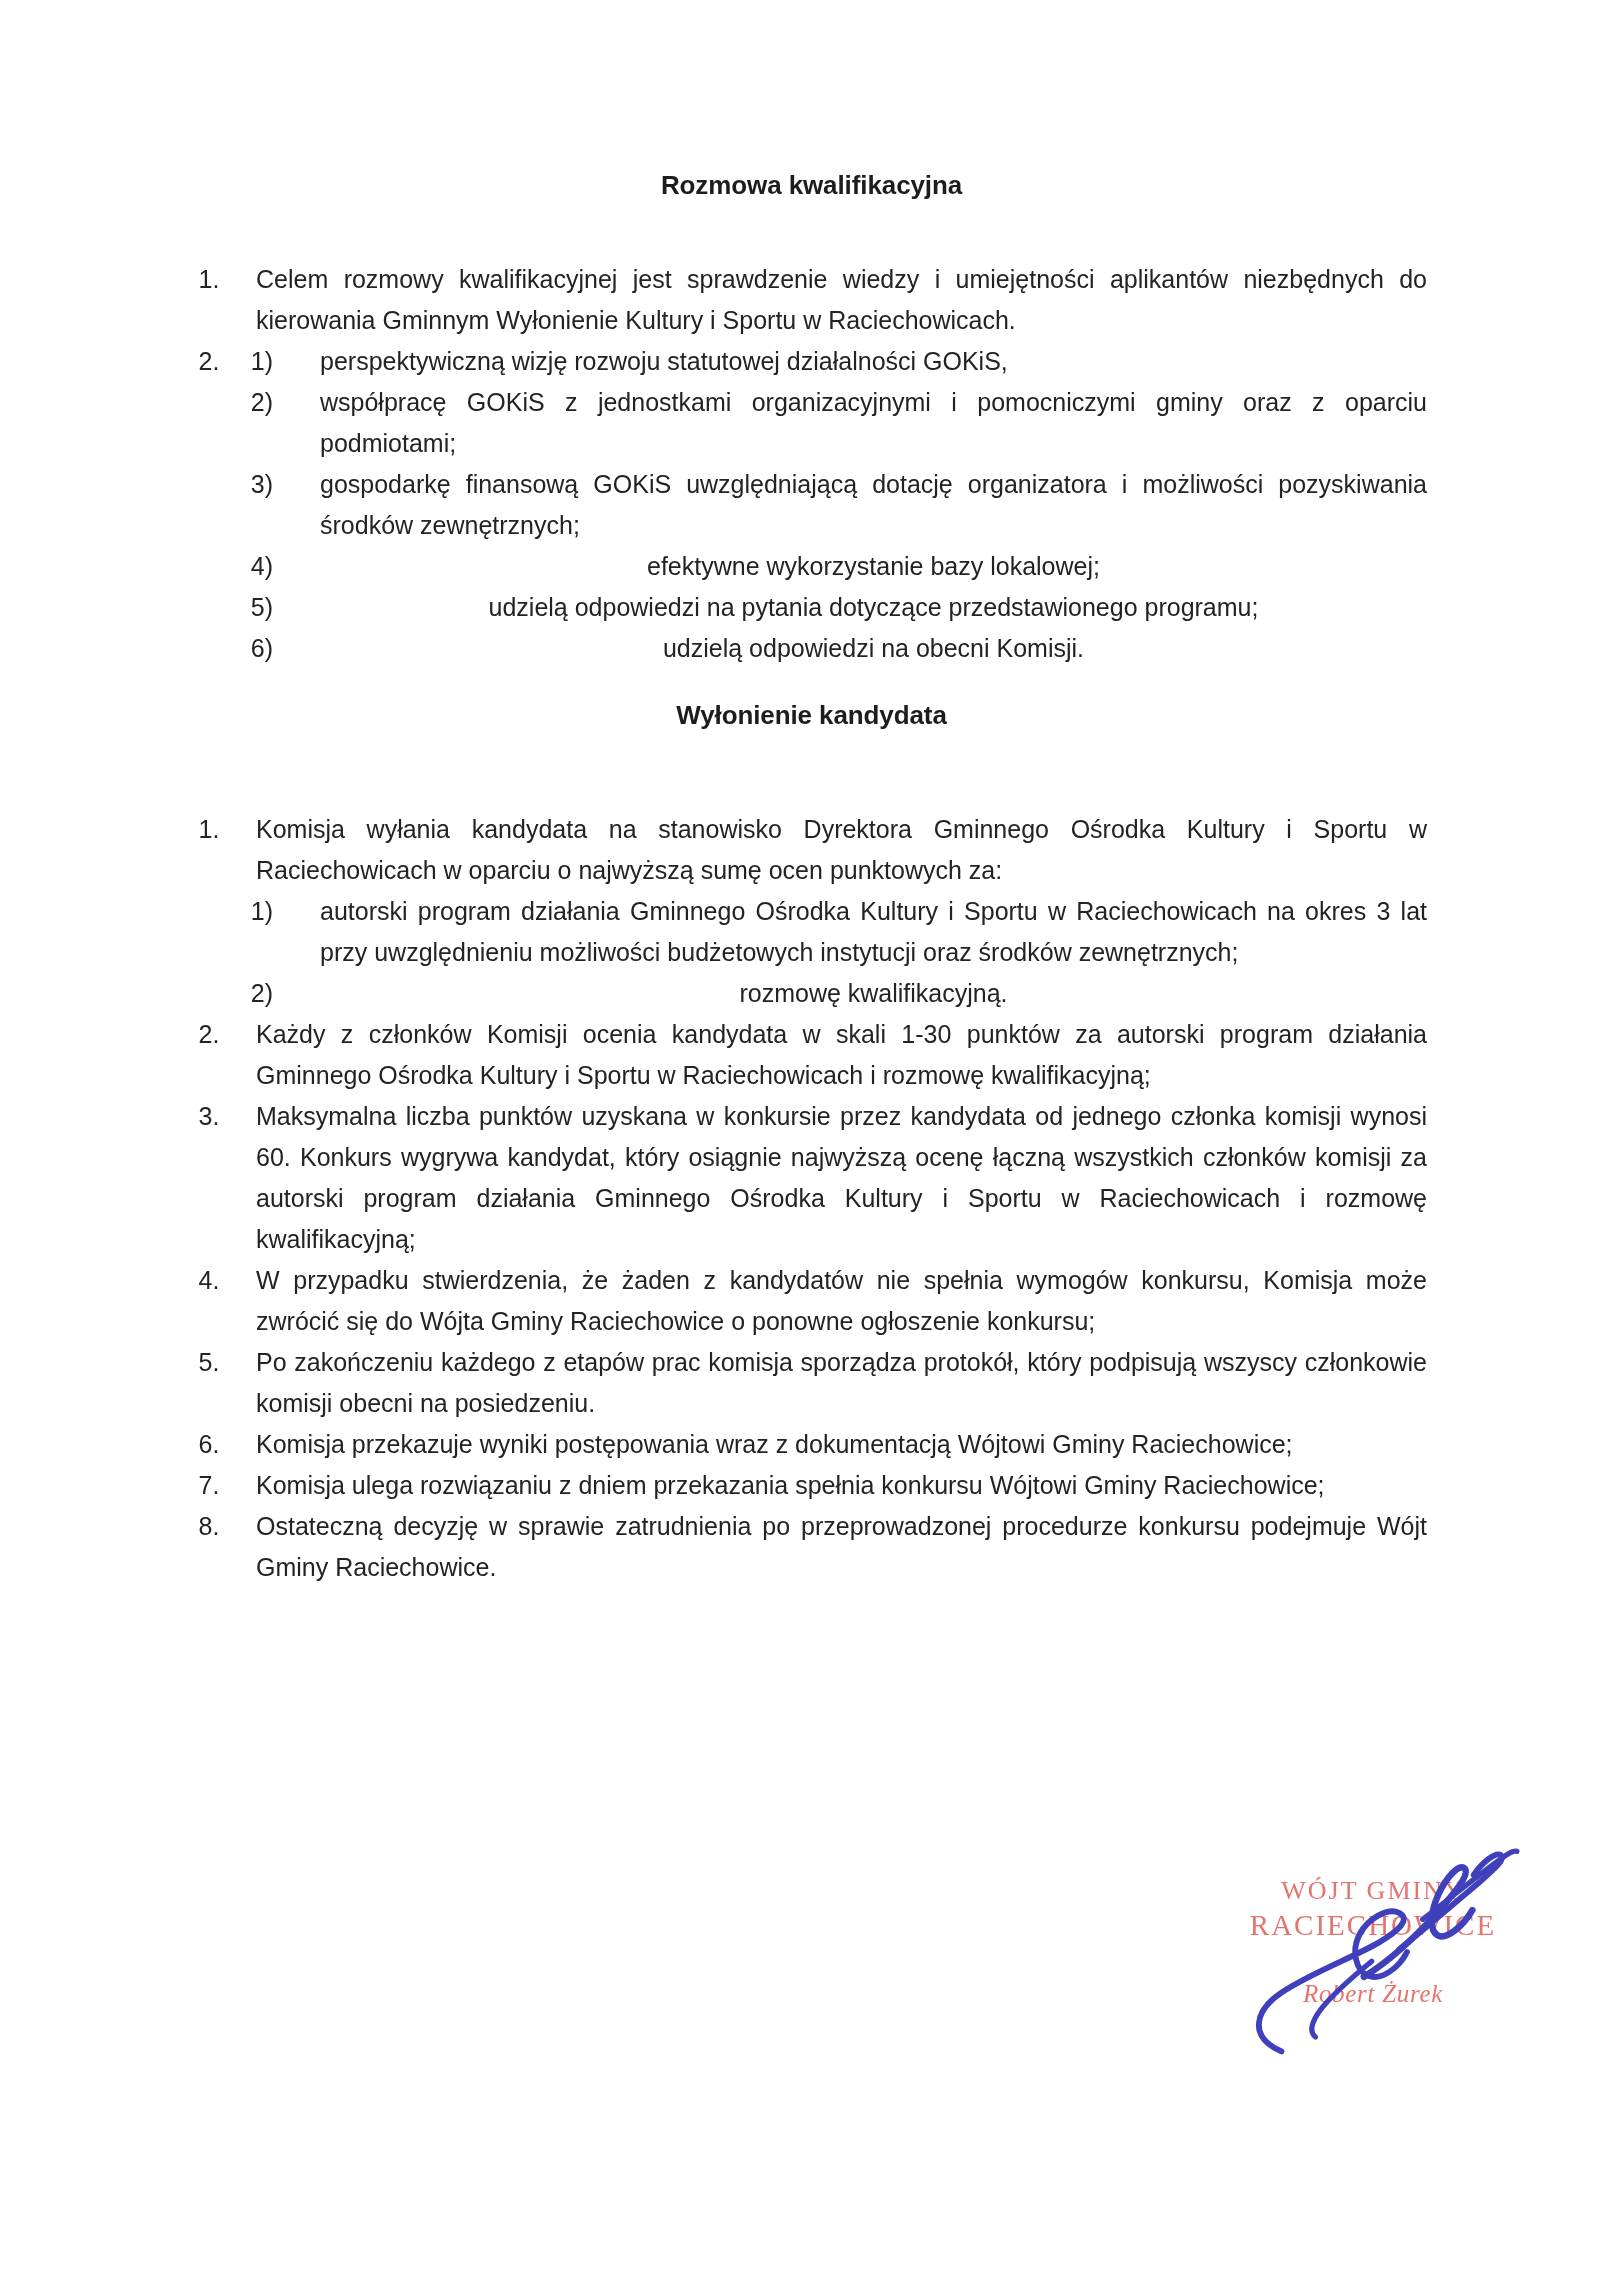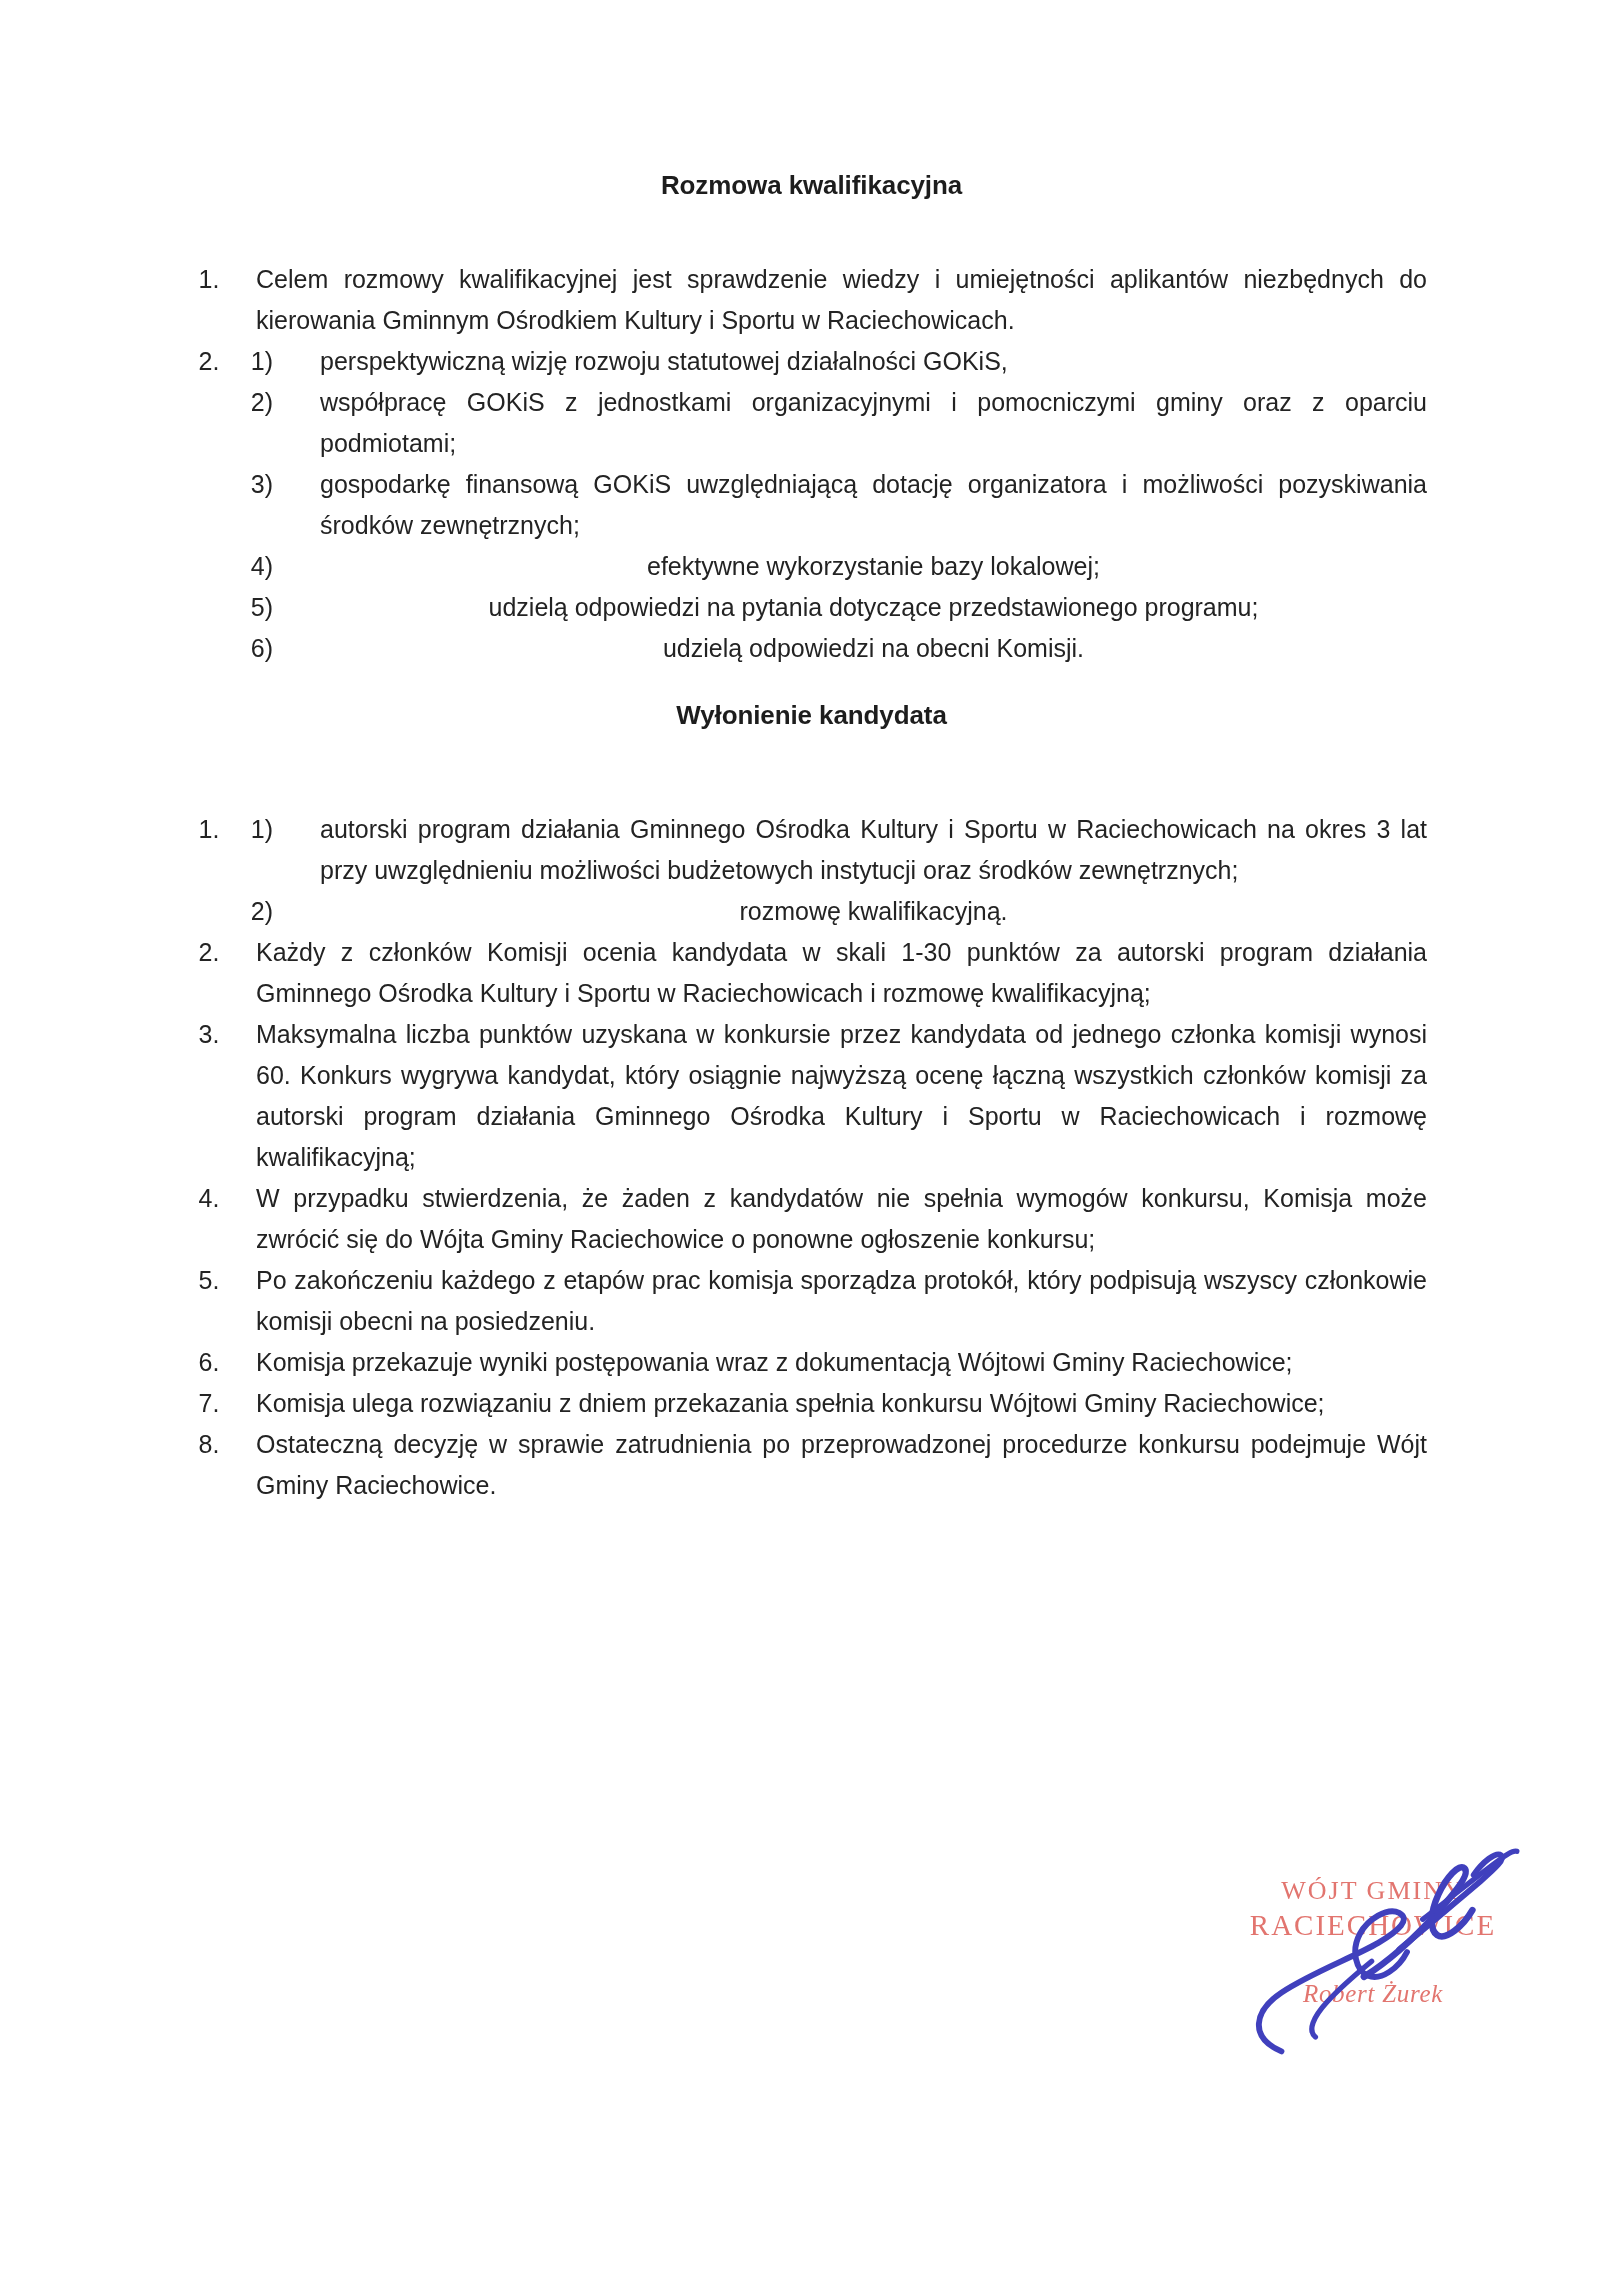--- a/index.html
+++ b/index.html
@@ -148,21 +148,21 @@
   <div class="doc-body">
 
     <div>
       <div class="section-heading">Rozmowa kwalifikacyjna</div>
       <div class="heading-gap-1"></div>
 
       <ol class="level1">
 
         <li>
           <span class="marker">1.</span>
-          <span class="para-text">Celem rozmowy kwalifikacyjnej jest sprawdzenie wiedzy i umiejętności aplikantów niezbędnych do kierowania Gminnym Ośrodkiem Kultury i Sportu w Raciechowicach.</span>
+          <span class="para-text">Celem rozmowy kwalifikacyjnej jest sprawdzenie wiedzy i umiejętności aplikantów niezbędnych do kierowania Gminnym Wyłonienie Kultury i Sportu w Raciechowicach.</span>
         </li>
 
         <li>
           <span class="marker">2.</span>
 
           <ol class="level2 sub-wrap">
             <li>
               <span class="marker">1)</span>
               <span class="para-text">perspektywiczną wizję rozwoju statutowej działalności GOKiS,</span>
             </li>
@@ -193,20 +193,21 @@
     </div>
 
     <div class="heading-block-2">
       <div class="section-heading">Wyłonienie kandydata</div>
       <div class="heading-gap-2"></div>
 
       <ol class="level1">
 
         <li>
           <span class="marker">1.</span>
+          <span class="para-text">Komisja wyłania kandydata na stanowisko Dyrektora Gminnego Ośrodka Kultury i Sportu w Raciechowicach w oparciu o najwyższą sumę ocen punktowych za:</span>
 
           <ol class="level2 sub-wrap">
             <li>
               <span class="marker">1)</span>
               <span class="para-text">autorski program działania Gminnego Ośrodka Kultury i Sportu w Raciechowicach na okres 3 lat przy uwzględnieniu możliwości budżetowych instytucji oraz środków zewnętrznych;</span>
             </li>
             <li class="nojust">
               <span class="marker">2)</span>
               <span class="para-text">rozmowę kwalifikacyjną.</span>
             </li>

